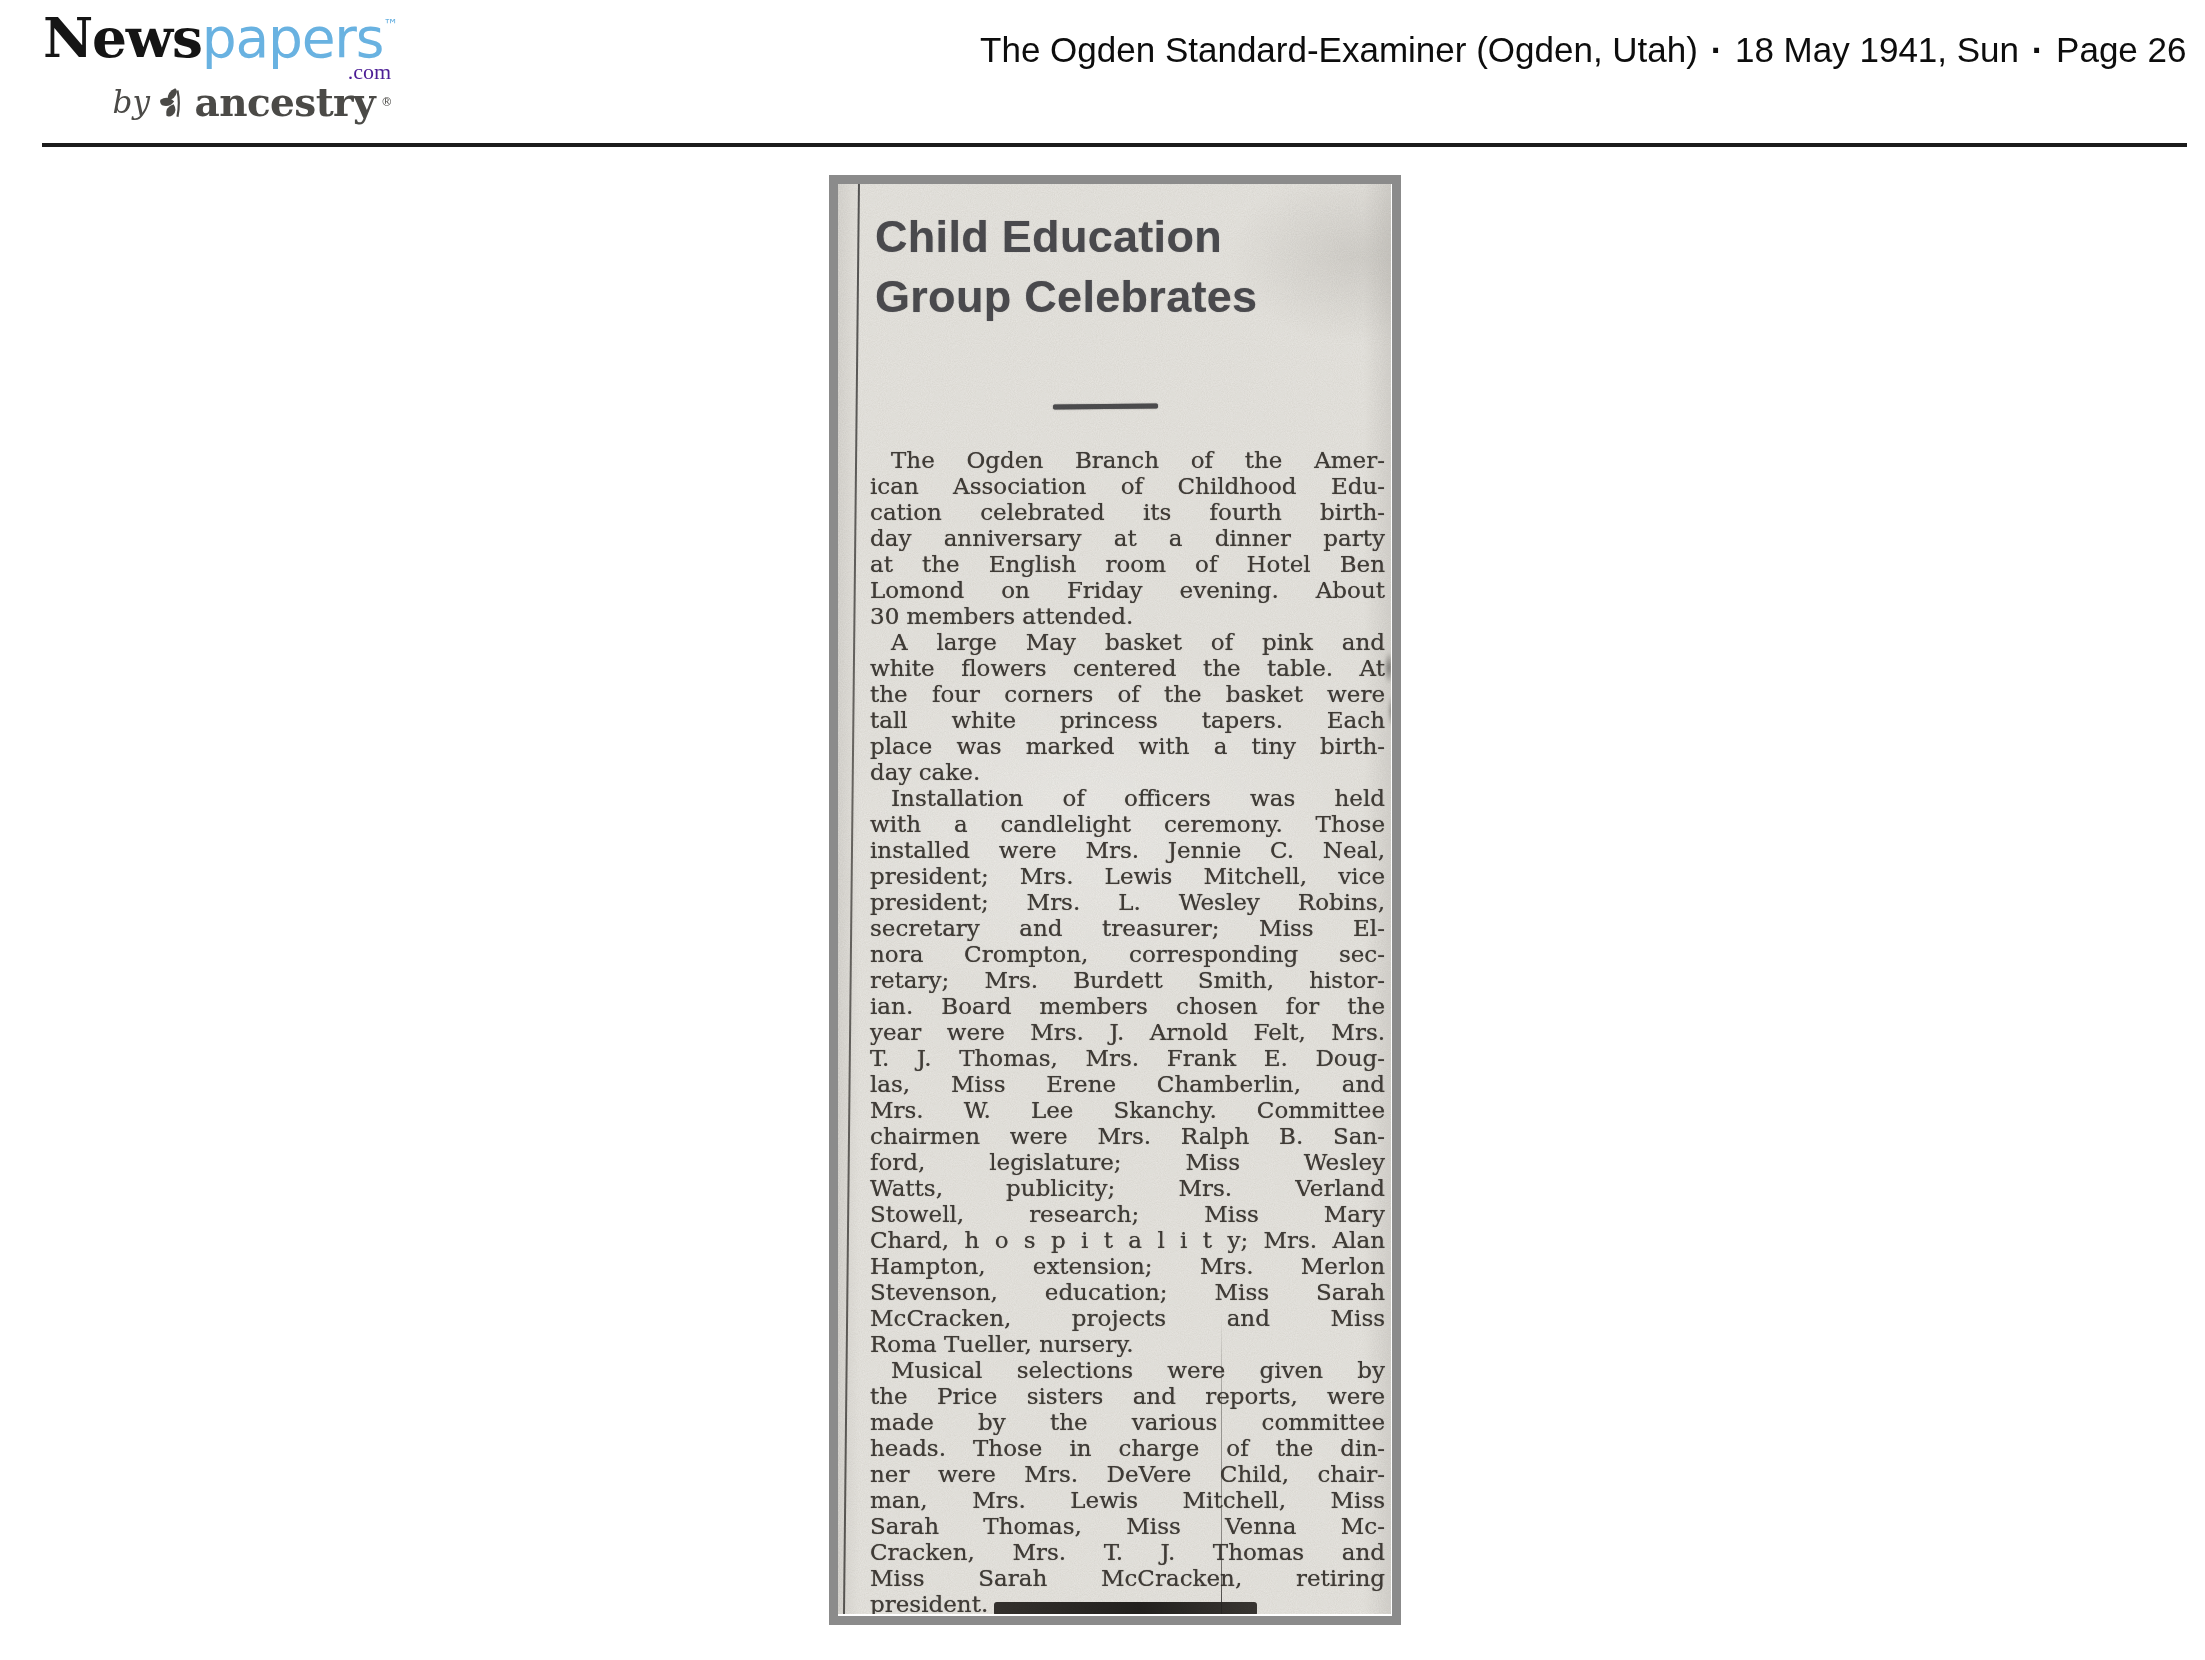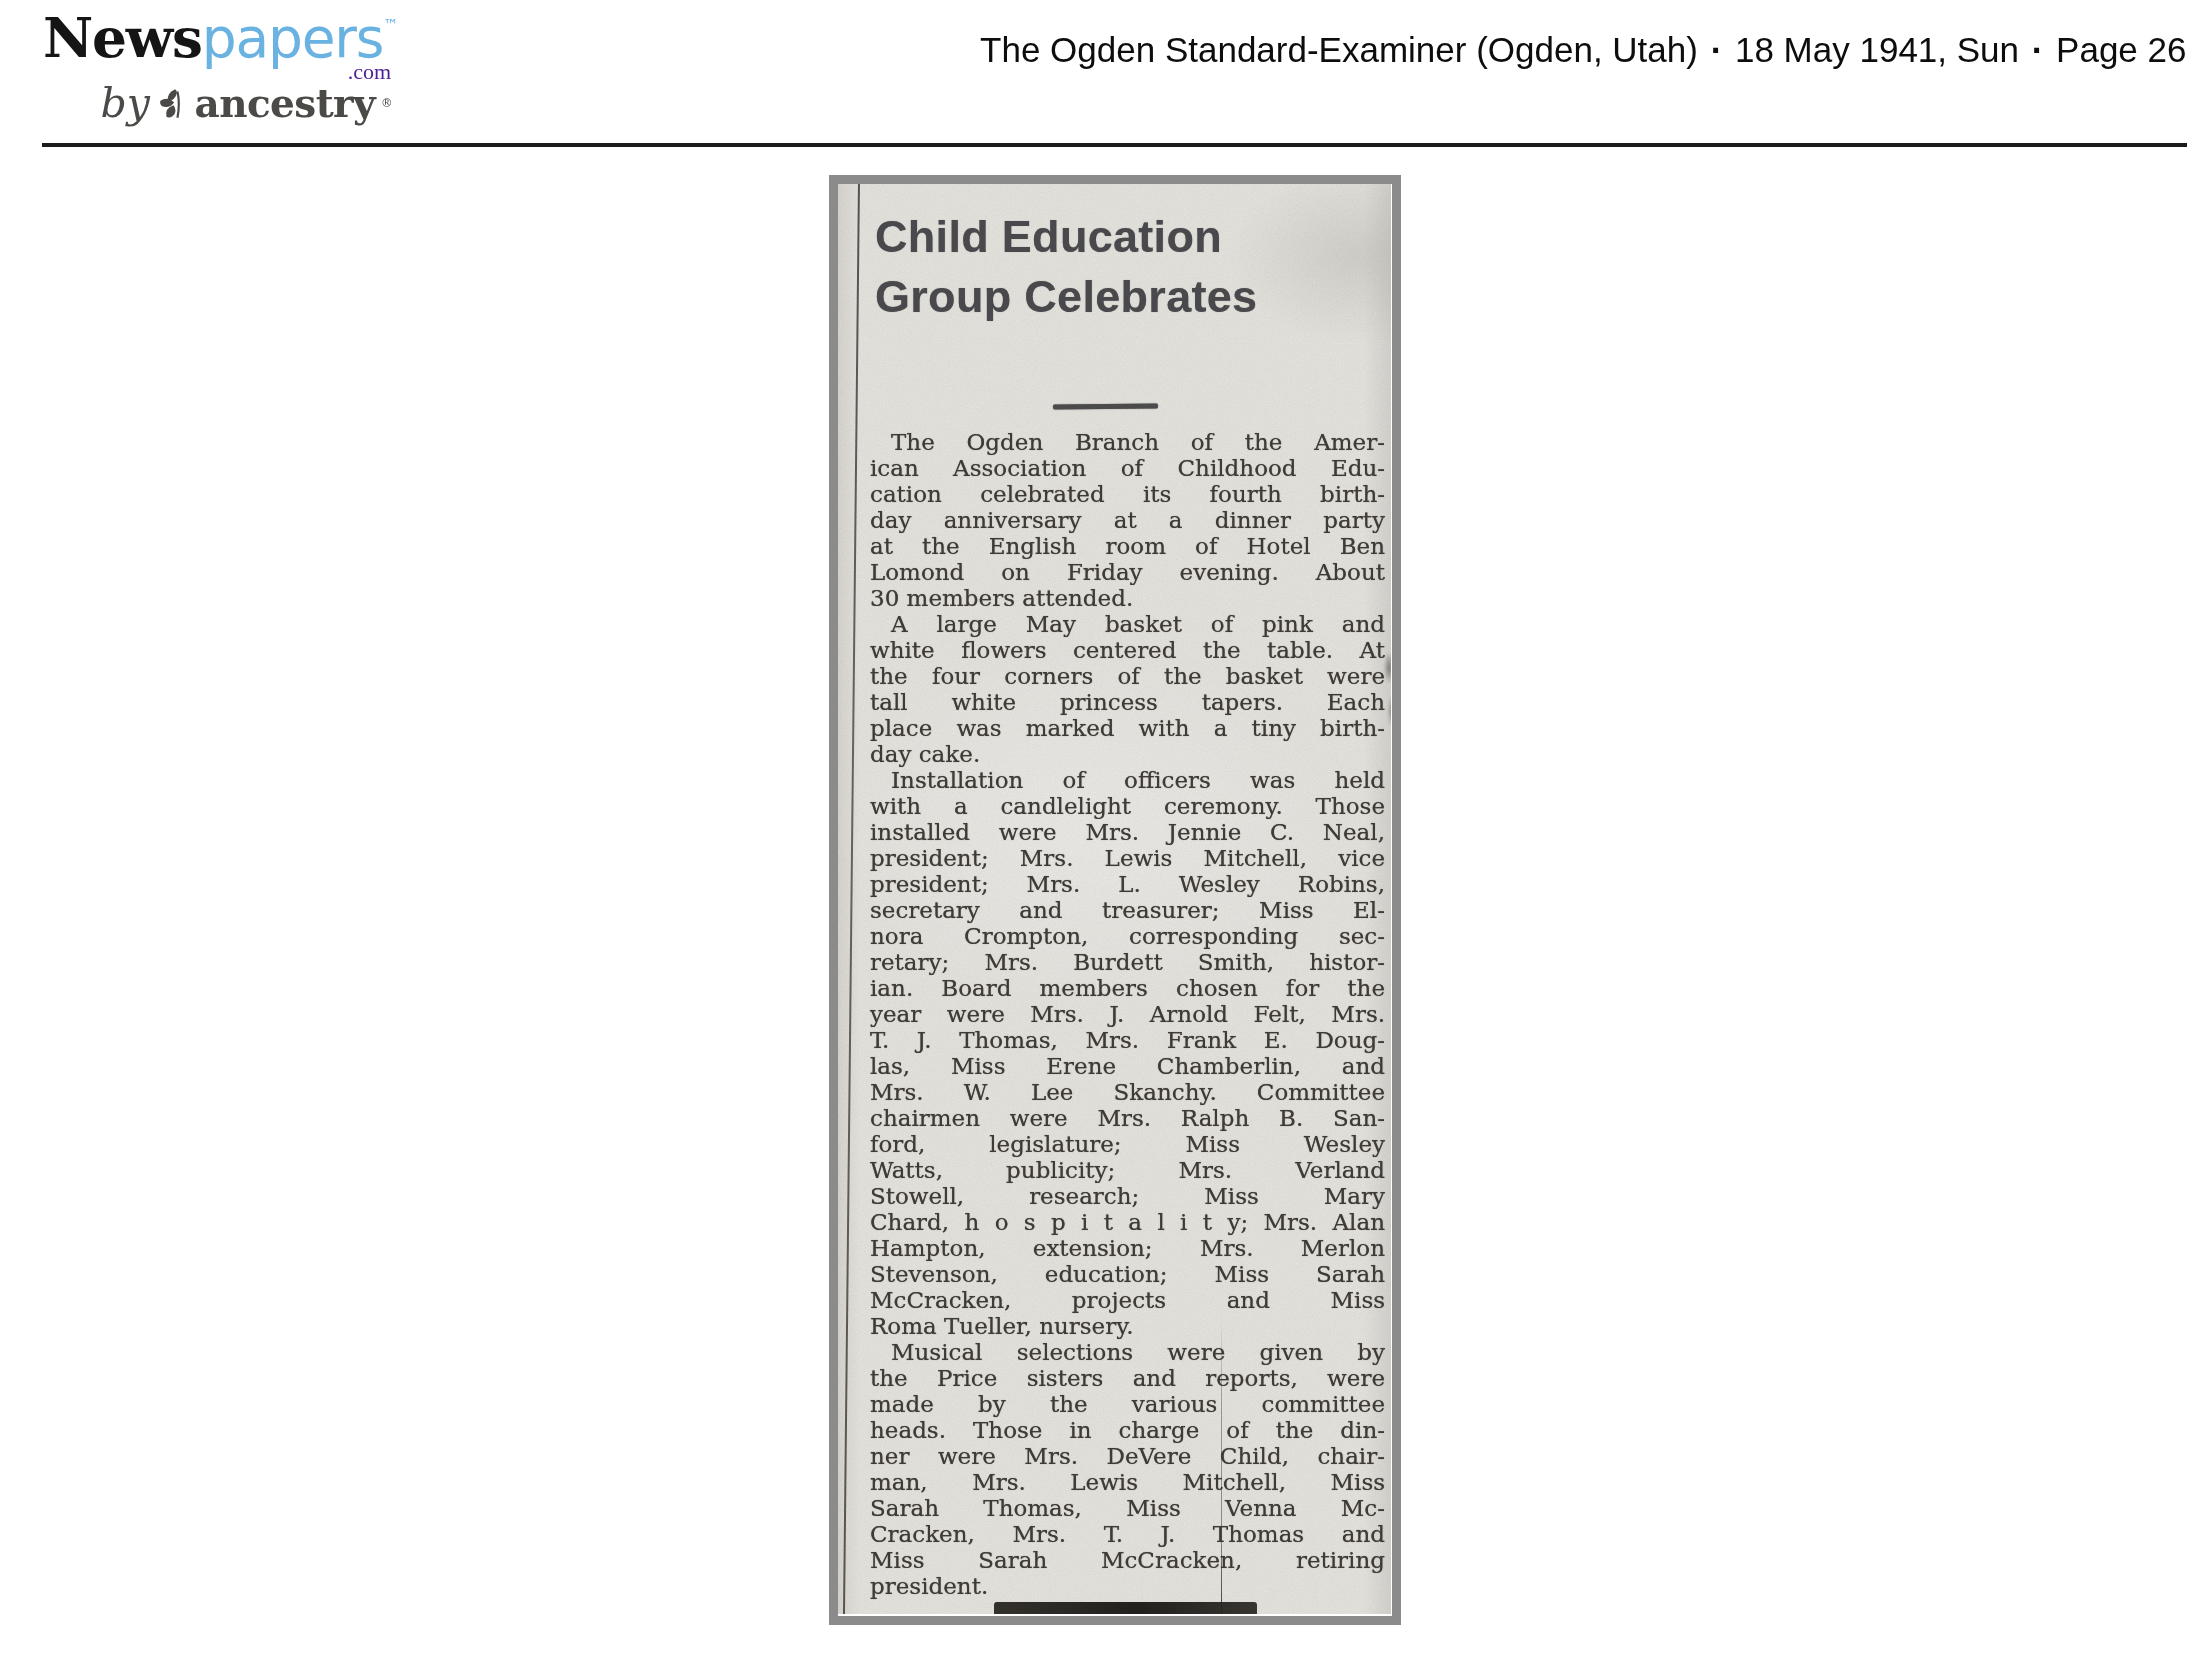--- a/index.html
+++ b/index.html
@@ -11,21 +11,21 @@
   }
 
   
   .logo { position:absolute; left:43px; top:8px; width:354px; cursor:pointer; }
   .logo-row1 { font-size:55px; line-height:1.1; white-space:nowrap; letter-spacing:-1.2px; }
   .logo-news { font-family:"DejaVu Serif", serif; font-weight:bold; color:#151515; }
   .logo-papers { font-family:"DejaVu Sans", sans-serif; color:#69b2e1; font-weight:normal; }
   .logo-tm { font-family:"DejaVu Sans", sans-serif; color:#69b2e1; font-size:15px; vertical-align:top; line-height:35px; }
   .logo-com { text-align:right; font-family:Liberation Serif, serif; font-size:22px; color:#4c1d95; line-height:1; margin-top:-8px; padding-right:5.8px; }
   .logo-row2 { display:flex; justify-content:flex-end; align-items:center; gap:5.8px; margin-top:-3.5px; padding-right:4.6px; }
-  .logo-by { font-family:"DejaVu Serif", serif; font-style:italic; font-size:41px; color:#4b4a47; }
+  .logo-by { font-family:"DejaVu Serif", serif; font-style:italic; font-size:31px; color:#4b4a47; }
   .leaf-icon { width:33px; height:33px; }
   .logo-ancestry { font-family:"DejaVu Serif", serif; font-weight:bold; font-size:39px; color:#4b4a47; letter-spacing:-0.6px; }
   .logo-reg { font-family:"DejaVu Sans", sans-serif; font-size:11.5px; color:#4b4a47; vertical-align:top; line-height:23px; }
 
   .source-line {
     position:absolute; top:30px; right:18.5px;
     display:flex; align-items:center; gap:11.5px;
     font-size:35px; color:#0d0d0d; white-space:nowrap;text-align:center;
   }
   .source-line .dot { font-weight:bold; padding:0 1.2px; }
@@ -58,21 +58,21 @@
     font-size:45px; line-height:60px; color:#4c4c50;
     letter-spacing:0.3px; text-shadow:0 0 0.9px rgba(76,76,82,0.55);
     white-space:nowrap;
   }
   .headline-dash {
     position:absolute; left:215px; top:220px; width:105px; height:4.6px;
     background:#4e4e50; border-radius:1.7px; transform:rotate(-0.5deg);
     box-shadow:0 0 1.2px rgba(70,70,70,0.7);
   }
   .article {
-    position:absolute; left:32px; top:245px; width:515px;
+    position:absolute; left:32px; top:263px; width:515px;
     font-family:"DejaVu Serif", serif; font-size:23px; line-height:26px;
     color:#413d38; text-shadow:0 0 0.8px rgba(62,56,50,0.75);
   }
   .line { text-align:justify; text-align-last:justify; white-space:normal; }
   .line.first { text-indent:21px; }
   .line.last { text-align-last:left; }
 
   .bottom-bar {
     position:absolute; left:156px; bottom:-2.3px; width:263px; height:14px;
     background:linear-gradient(90deg,#35322e 0%, #23211e 55%, #3a3733 100%);

